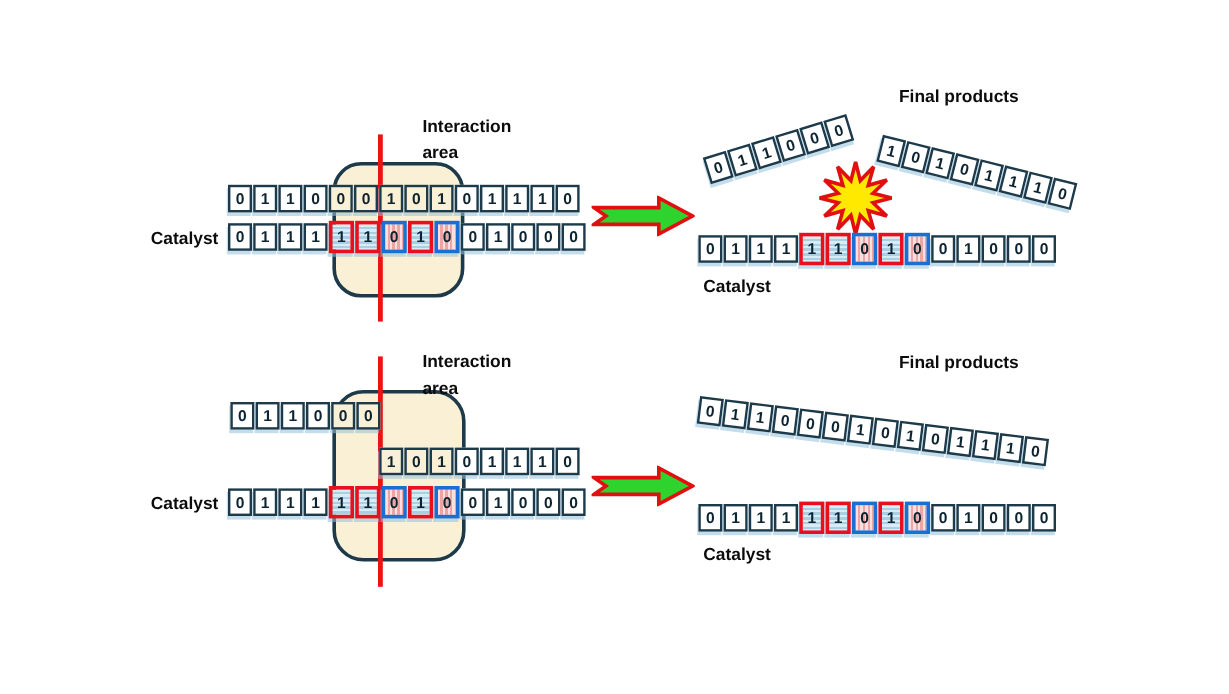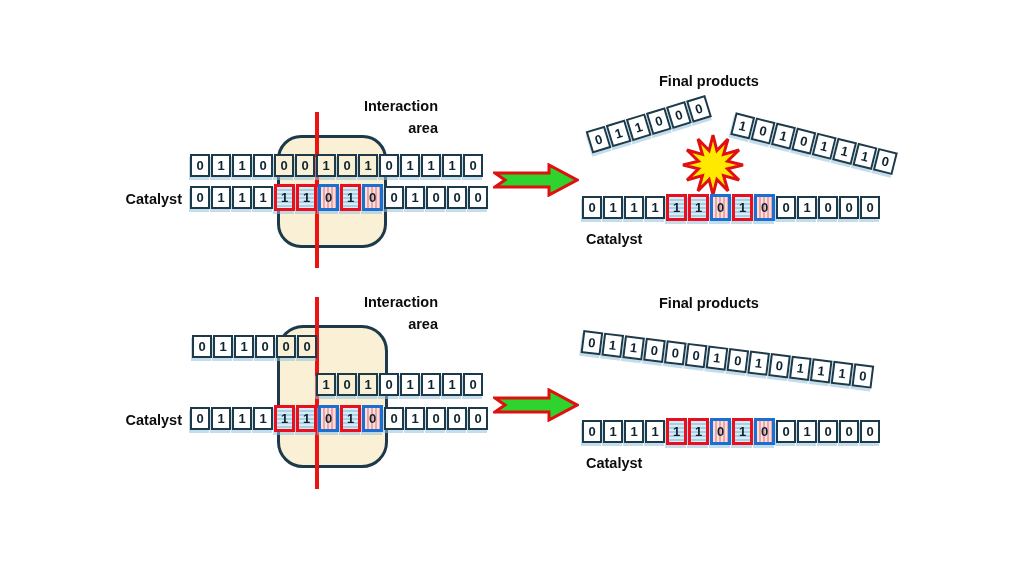--- a/index.html
+++ b/index.html
@@ -23,23 +23,23 @@
   }
   .cell.mark0{
     width:21px;height:27px;border:3px solid #1b6fd2;z-index:2;
     background:repeating-linear-gradient(to right,#fbdede 0 2px,#efa4a4 2px 4px);
   }
   
   .area{position:absolute;background:#faf0d6;border:3px solid #1d3a4a;z-index:1;}
   .vline{position:absolute;width:4px;background:#ec1313;z-index:2;}
   
   .label{position:absolute;font-weight:bold;color:#0c0c0c;font-size:14.5px;z-index:4;}
-  .area-label{text-align:right;line-height:1.5;}
+  .area-label{line-height:1.5;}
   .cat-label-r{text-align:right;}
-  .title{text-align:left;}
+  .title{text-align:right;}
   
   .tl-area{left:277px;top:135px;width:104px;height:107px;border-radius:24px;}
   .tl-line{left:315px;top:112px;height:156px;}
   .tl-area-label{left:352px;top:96px;width:86px;}
   .tl-substrate{left:190px;top:154px;}
   .tl-catalyst{left:190px;top:186px;}
   .tl-cat-label{left:100px;top:191px;width:82px;}
   .arrow-top{left:493px;top:163px;z-index:3;}
   
   .tr-title{left:659px;top:73px;width:190px;}

